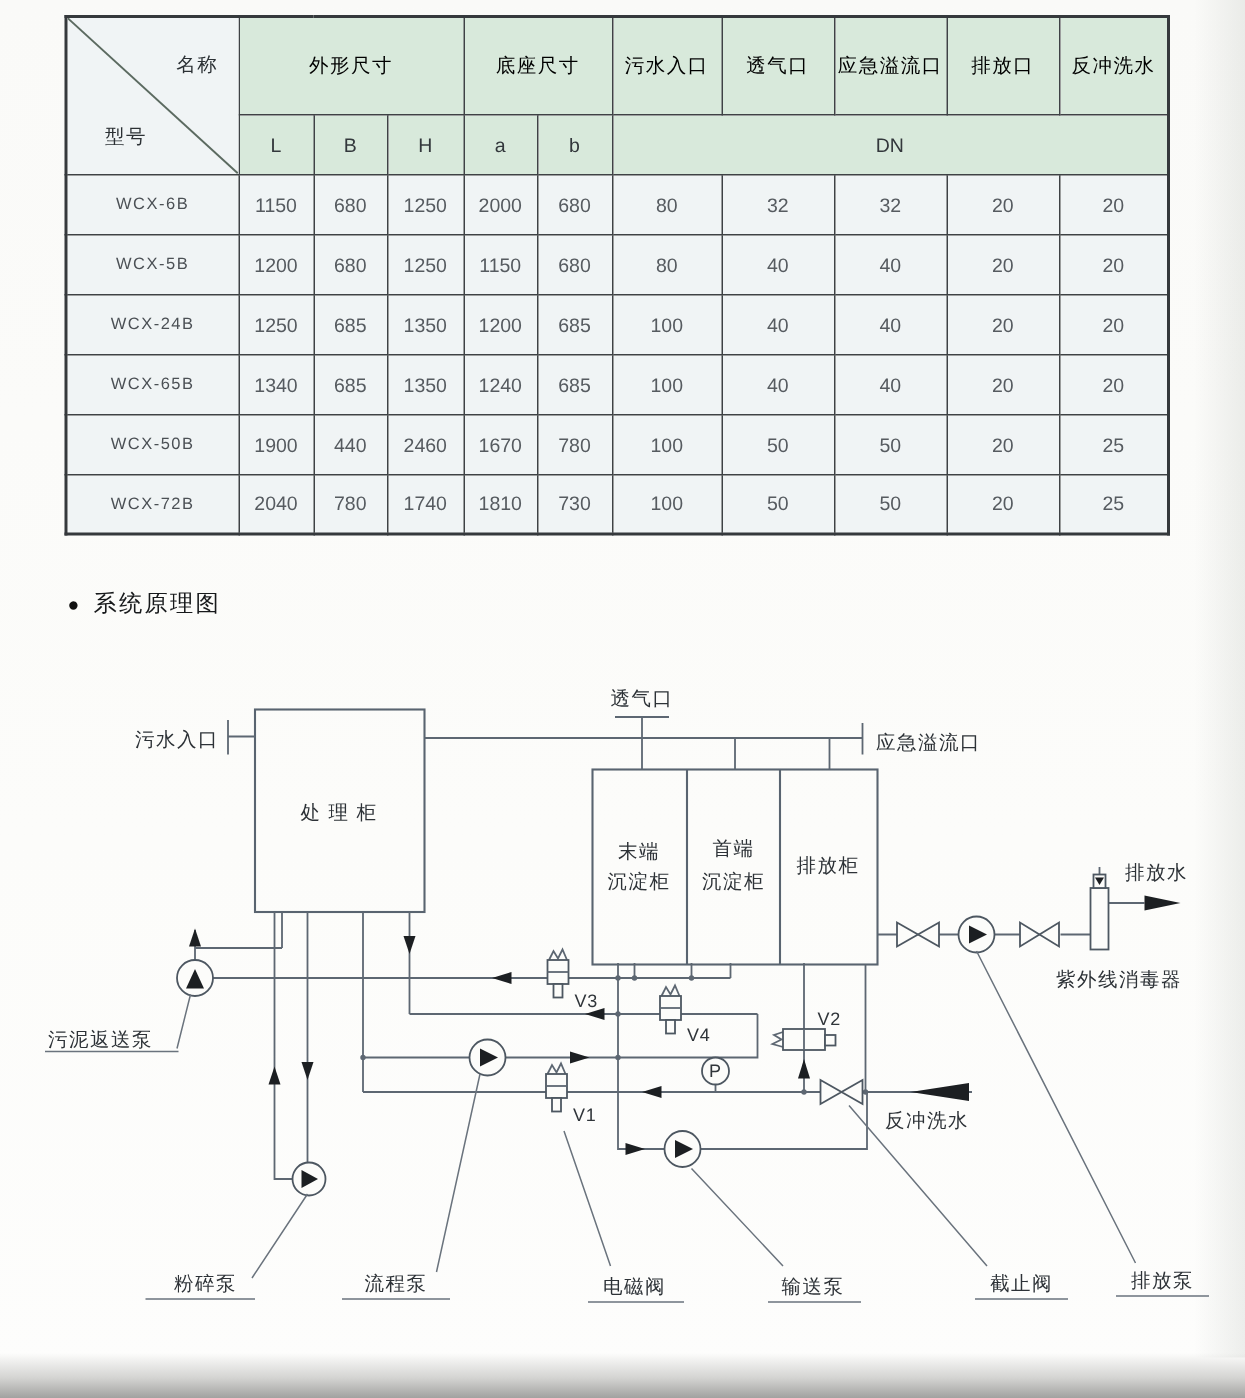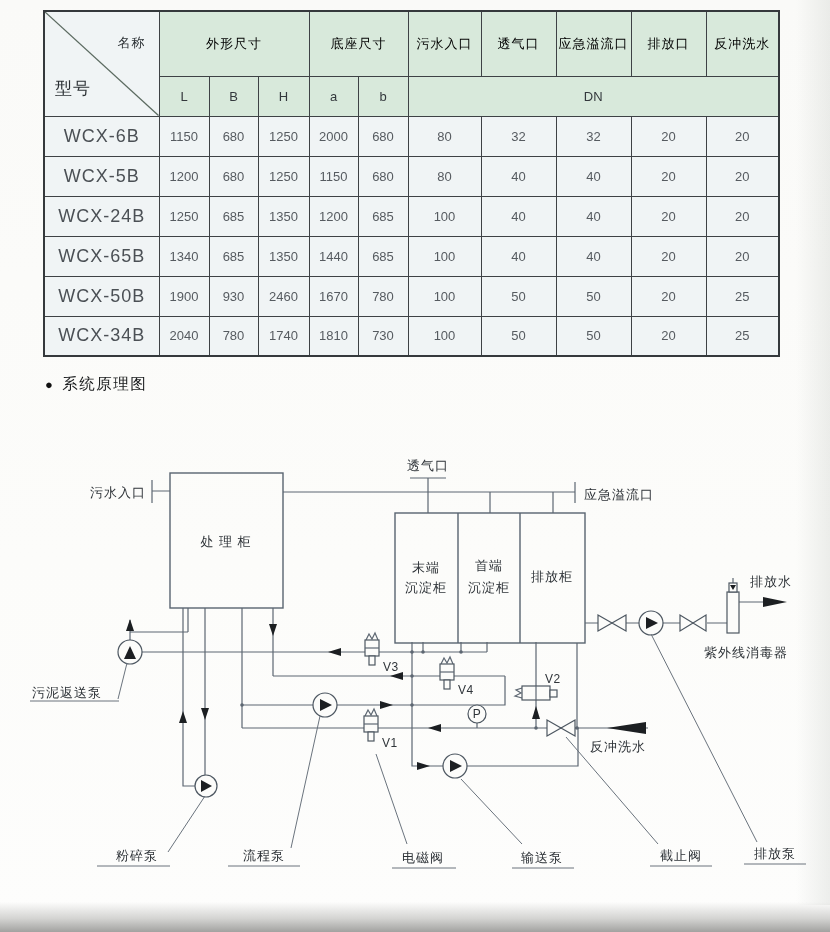--- a/index.html
+++ b/index.html
@@ -7,29 +7,29 @@
   .page{position:absolute;inset:0;background:linear-gradient(180deg,#fafaf8 0%,#fcfcfa 60%,#fdfdfc 100%);}
   .right-shade{position:absolute;top:0;right:0;width:34px;height:905px;background:linear-gradient(90deg,rgba(150,158,150,0) 0%,rgba(150,158,150,0.16) 100%);pointer-events:none;}
   .bottom-shade{position:absolute;left:0;right:0;bottom:0;height:30px;background:linear-gradient(180deg,rgba(245,245,243,0) 0%,#d4d4d2 55%,#a2a2a0 100%);pointer-events:none;}
 
   
   table.spec{position:absolute;left:43px;top:10px;border-collapse:collapse;table-layout:fixed;border:2px solid #35393c;}
   table.spec td{border:1.5px solid #3e4245;text-align:center;vertical-align:middle;padding:0;overflow:hidden;}
   table.spec .hd{background:#d8e9db;color:#000000;font-size:13px;letter-spacing:1px;}
   table.spec .sub{background:#d8e9db;color:#33383c;font-size:13px;}
   table.spec tbody td{background:#f0f4f5;color:#565b60;font-size:13px;}
-  table.spec td.model{color:#4b5055;font-size:18px;letter-spacing:1px;}
+  table.spec td.model{color:#4b5055;font-size:11px;letter-spacing:1px;}
   tr.h1{height:65px;padding-left:24px;} tr.h2{height:40px;} tr.dr{height:40px;}
   td.corner{position:relative;background:#d8e9db;}
   td.corner svg{position:absolute;left:0;top:0;width:100%;height:100%;}
   .corner-top{position:absolute;top:22px;right:13px;font-size:13px;color:#2b3034;letter-spacing:1px;}
-  .corner-bottom{position:absolute;bottom:16px;left:10px;font-size:17px;color:#2b3034;letter-spacing:1px;}
+  .corner-bottom{position:absolute;bottom:16px;left:25px;font-size:13px;color:#2b3034;letter-spacing:1px;}
 
   
-  .sec-title{position:absolute;left:45px;top:374px;font-size:15.5px;color:#17191b;letter-spacing:1.5px;font-weight:500;}
+  .sec-title{position:absolute;left:45px;top:392px;font-size:15.5px;color:#17191b;letter-spacing:1.5px;font-weight:500;}
   .sec-title .bullet{font-size:13px;margin-right:8px;color:#111;}
 
   
   svg.diagram{position:absolute;left:0;top:430px;}
   .pipe{stroke:#5d6772;stroke-width:1.2;fill:none;}
   .boxline{stroke:#596470;stroke-width:1.4;fill:none;}
   .leader{stroke:#6a737d;stroke-width:1;fill:none;}
   .sym{stroke:#4d5761;stroke-width:1.2;fill:#fcfcfa;}
   .flow{fill:#1c1f22;stroke:none;}
   .dot{fill:#5d6772;stroke:none;}
@@ -117,43 +117,43 @@
       <td>40</td>
           <td>40</td>
       <td>20</td>
           <td>20</td>
     </tr>
     <tr class="dr">
       <td class="model">WCX-65B</td>
       <td>1340</td>
           <td>685</td>
       <td>1350</td>
-          <td>1440</td>
+          <td>1240</td>
       <td>685</td>
           <td>100</td>
       <td>40</td>
           <td>40</td>
       <td>20</td>
           <td>20</td>
     </tr>
     <tr class="dr">
       <td class="model">WCX-50B</td>
       <td>1900</td>
-          <td>930</td>
+          <td>440</td>
       <td>2460</td>
           <td>1670</td>
       <td>780</td>
           <td>100</td>
       <td>50</td>
           <td>50</td>
       <td>20</td>
           <td>25</td>
     </tr>
     <tr class="dr">
-      <td class="model">WCX-34B</td>
+      <td class="model">WCX-72B</td>
       <td>2040</td>
           <td>780</td>
       <td>1740</td>
           <td>1810</td>
       <td>730</td>
           <td>100</td>
       <td>50</td>
           <td>50</td>
       <td>20</td>
           <td>25</td>

